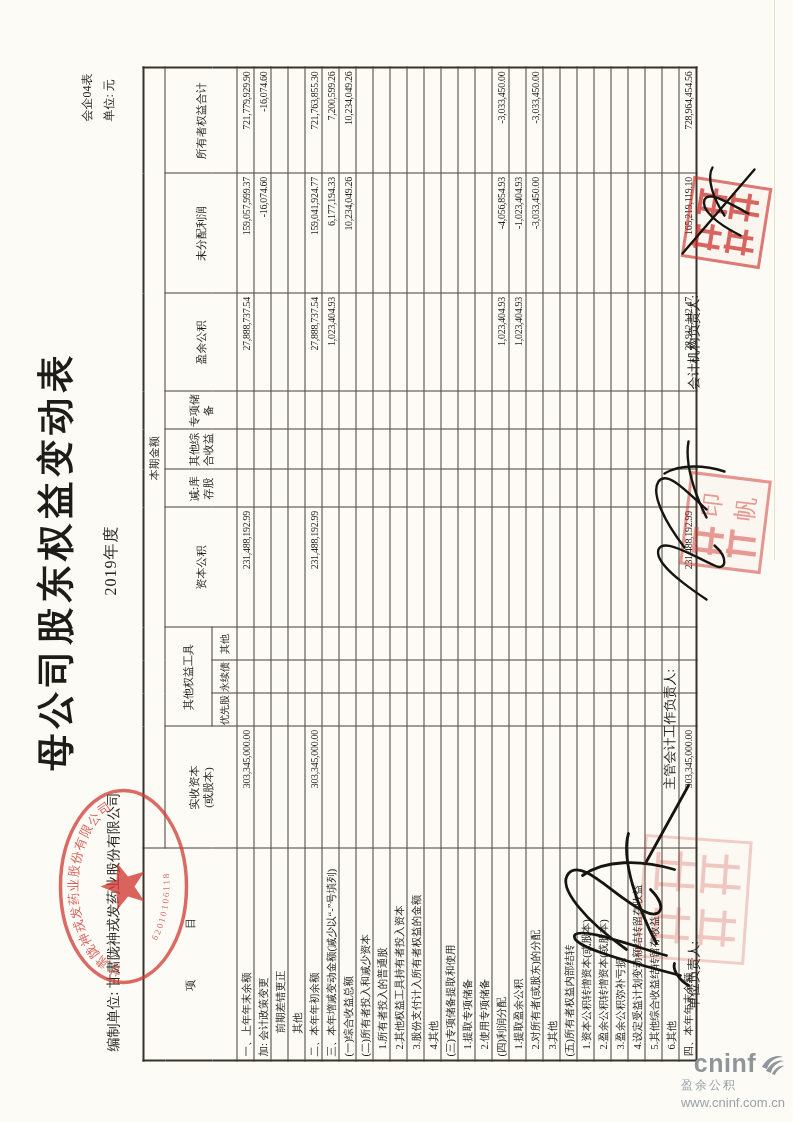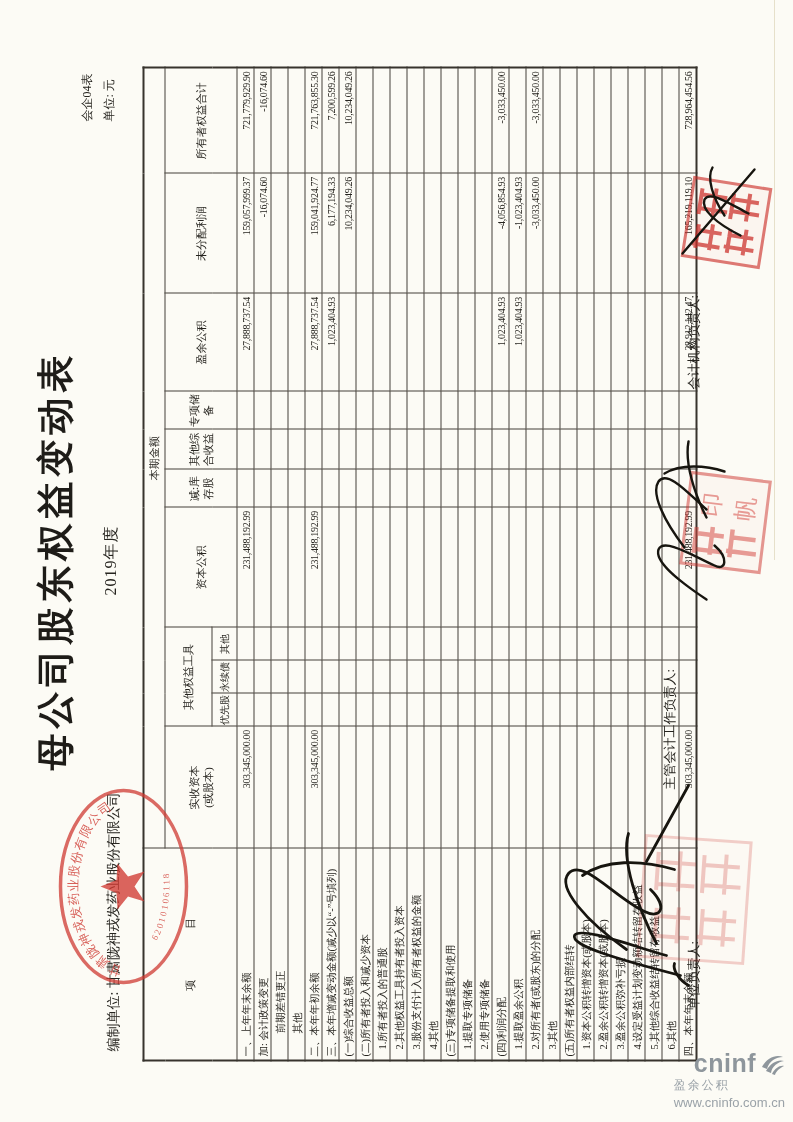--- a/index.html
+++ b/index.html
@@ -553,15 +553,15 @@
       <span class="logo">cninf</span>
       <svg width="26" height="22" viewBox="0 0 26 22">
         <g fill="#8e969c">
           <path d="M3,14 C8,4 18,1 24,4 C17,4 10,8 8,16 Z"></path>
           <path d="M7,18 C12,9 20,6 25,8 C19,9 13,13 12,20 Z"></path>
           <path d="M13,21 C16,15 21,12 25,13 C21,15 17,18 16,22 Z"></path>
         </g>
       </svg>
     </div>
     <div class="cn">盈余公积</div>
-    <div class="url">www.cninfo.com.cn</div>
+    <div class="url">www.cninf.com.cn</div>
   </div>
 </div>
 
 </body></html>

